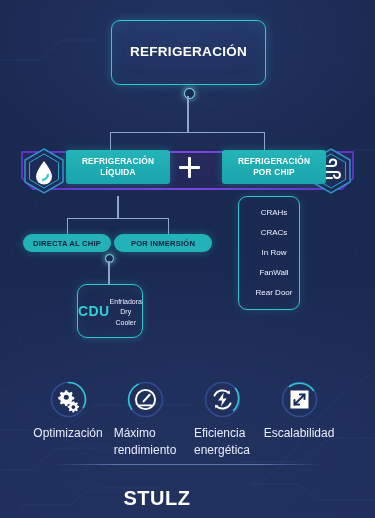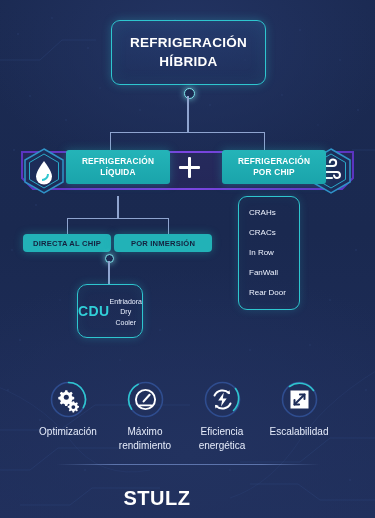--- a/index.html
+++ b/index.html
@@ -55,47 +55,47 @@
   .mainbox .t{color:#fff;font-size:8.3px;font-weight:bold;line-height:1.35;letter-spacing:.2px;}
   .mainbox.liq{left:66px;width:104px;}
   .mainbox.air{left:222px;width:104px;}
 
   .plus{position:absolute;left:179px;top:157px;width:21px;height:21px;}
   .plus:before,.plus:after{content:"";position:absolute;background:#fff;border-radius:1px;}
   .plus:before{left:9px;top:0;width:3px;height:21px;}
   .plus:after{left:0;top:9px;width:21px;height:3px;}
 
   
-  .pill{position:absolute;top:234px;height:18px;border-radius:4px;
+  .pill{position:absolute;top:234px;height:18px;border-radius:9px;
     background:#22b2b7;display:flex;align-items:center;justify-content:center;
     box-shadow:0 0 8px rgba(34,178,183,.4);}
   .pill .t{color:#14213f;font-size:7.6px;font-weight:bold;letter-spacing:.2px;}
   .pill.chip{left:23px;width:88px;}
   .pill.imm{left:114px;width:98px;}
 
   
   .cdu{position:absolute;left:77px;top:284px;width:64px;height:52px;
     border:1.2px solid #2ec6cf;border-radius:10px;
     display:flex;flex-direction:row;align-items:center;justify-content:center;
     box-shadow:0 0 9px rgba(46,198,207,.28), inset 0 0 12px rgba(46,198,207,.08);}
   .cdu .h{color:#31cfd8;font-size:14px;font-weight:bold;letter-spacing:.4px;line-height:1;}
   .cdu .s{color:#eaf1ff;font-size:7px;line-height:1.45;margin-top:3px;text-align:center;}
 
   
   .airlist{position:absolute;left:238px;top:196px;width:62px;height:114px;
     border:1.2px solid #2ec6cf;border-radius:9px;
     box-shadow:0 0 8px rgba(46,198,207,.22), inset 0 0 12px rgba(46,198,207,.06);
-    display:flex;flex-direction:column;justify-content:space-evenly;padding-left:10px;box-sizing:border-box;}
+    display:flex;flex-direction:column;justify-content:space-evenly;padding-left:10px;box-sizing:border-box;align-items:center;}
   .airlist .it{color:#eef3ff;font-size:8px;line-height:1;}
 
   
   .ben{position:absolute;top:381px;width:84px;display:flex;flex-direction:column;align-items:center;}
   .ben .ring{width:37px;height:37px;border-radius:50%;position:relative;}
   .ben .ring svg{position:absolute;left:0;top:0;}
-  .ben .lbl{margin-top:7px;color:#e6ecfb;font-size:10px;line-height:1.4;text-align:center;}
+  .ben .lbl{margin-top:7px;color:#e6ecfb;font-size:12px;line-height:1.4;text-align:left;}
   .b0{left:26px;} .b1{left:103px;} .b2{left:180px;} .b3{left:257px;}
 
   
   .logo{position:absolute;left:0;top:487px;width:314px;text-align:center;}
   .logo .t{color:#fff;font-size:20px;font-weight:bold;letter-spacing:.5px;}
 </style>
 </head>
 <body>
 
 <div id="stage">
@@ -157,21 +157,20 @@
       <path d="M-20 380 Q 40 400 70 440 T 150 470"></path>
       <path d="M395 360 Q 330 395 300 440 T 230 498"></path>
     </g>
   </svg>
 
   <div class="footer-div"></div>
 
   <div class="title-box">
     <div>
       <div class="t">REFRIGERACIÓN</div>
-      <div class="t">HÍBRIDA</div>
     </div>
   </div>
 
   <div class="node-dot" style="left:183.5px;top:88px;"></div>
 
   <div class="ln lnv" style="left:187.4px;top:96px;height:36px;"></div>
   <div class="ln lnh" style="left:110px;top:132px;width:155px;"></div>
   <div class="ln lnv" style="left:110px;top:132px;height:18px;"></div>
   <div class="ln lnv" style="left:264px;top:132px;height:18px;"></div>
 

